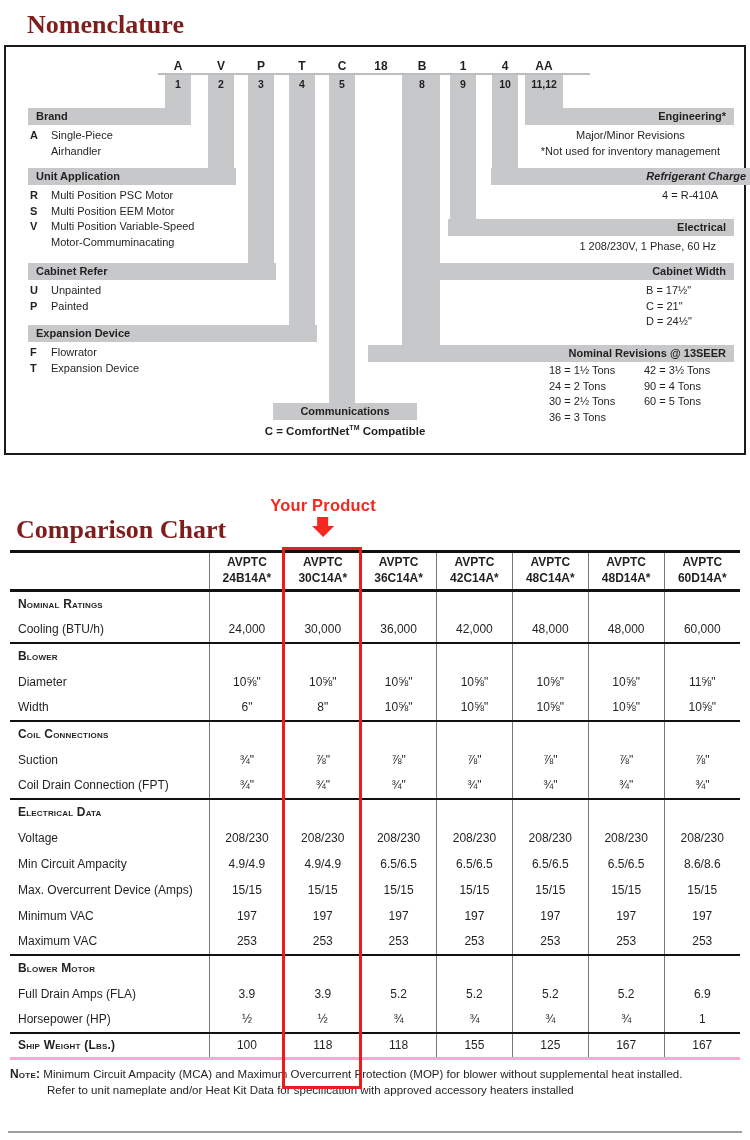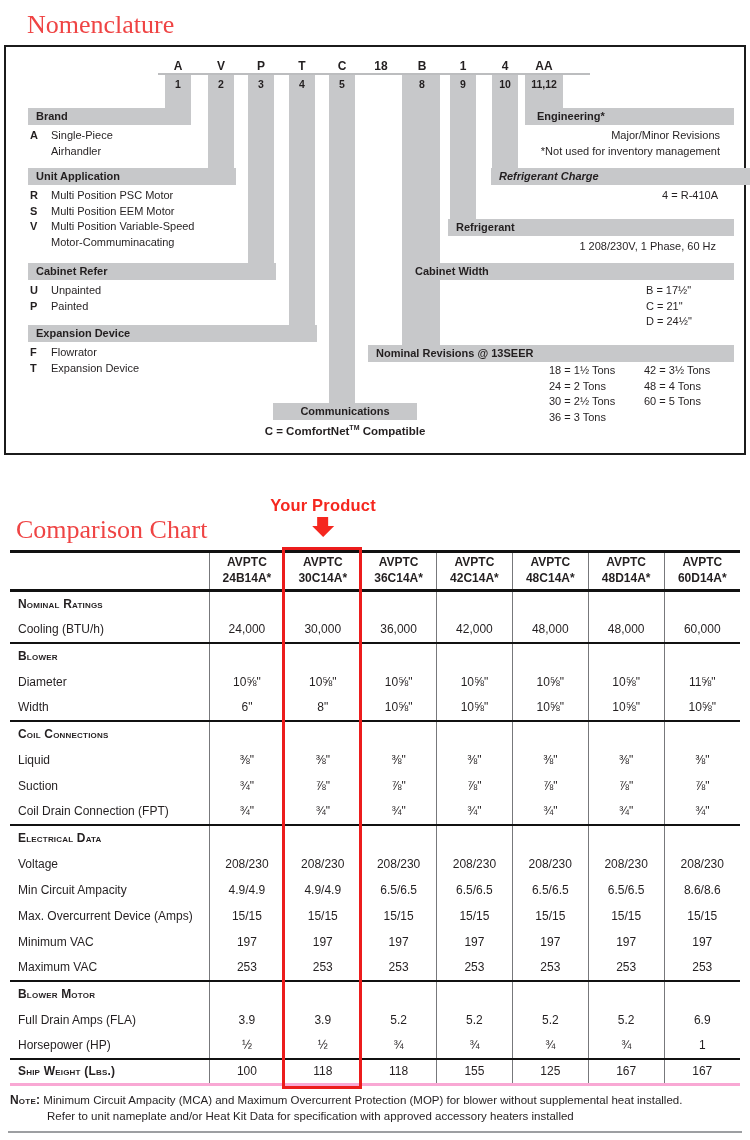--- a/index.html
+++ b/index.html
@@ -7,22 +7,22 @@
   body {
     width: 750px; height: 1140px;
     background: #ffffff;
     color: #231f20;
     font-family: "Liberation Sans", "DejaVu Sans", sans-serif;
     position: relative;
     overflow: hidden;
   }
   .doc-title {
     font-family: "Liberation Serif", "DejaVu Serif", serif;
-    font-weight: 400;
-    color: #ef4444;
+    font-weight: 700;
+    color: #7f1d1d;
     font-size: 26px;
     margin: 0;
   }
   
   #nomo-title { position: absolute; left: 27px; top: 10px; }
   .nomo-box {
     position: absolute;
     left: 4px; top: 45px;
     width: 742px; height: 410px;
     border: 2px solid #1b1b1b;
@@ -34,25 +34,25 @@
   }
   .nm-line { position: absolute; background: #bcbdbf; height: 2px; top: 26px; left: 152px; width: 432px; }
   .nm-bar { position: absolute; background: #c7c8ca; top: 28px; text-align: center; }
   .nm-num { font-weight: 700; font-size: 10.5px; padding-top: 3px; }
   .nm-head {
     position: absolute; background: #c7c8ca; height: 17px;
     font-weight: 700; font-size: 11px; line-height: 17px;
     padding: 0 8px;
   }
   .nm-head-left { text-align: left; }
-  .nm-head-right { text-align: left; }
+  .nm-head-right { text-align: right; }
   .nm-list { position: absolute; font-size: 11px; line-height: 15.6px; }
   .nm-entry .nm-code { display: inline-block; width: 21px; font-weight: 700; }
   .nm-sub { position: absolute; font-size: 11px; line-height: 15.6px; }
-  .nm-sub-right { text-align: right; margin-left: 28px; }
+  .nm-sub-right { text-align: center; margin-left: 28px; }
   .nm-comm-sub { position: absolute; font-size: 11.5px; font-weight: 600; transform: translateX(-50%); white-space: nowrap; }
   .nm-comm-sub sup { font-size: 7px; }
   
   .cmp-wrap { position: absolute; left: 0; top: 493px; width: 750px; }
   #cmp-title { position: absolute; left: 16px; top: 22px; }
   .callout { position: absolute; top: 3px; text-align: center; }
   .callout-label { color: #f5271f; font-weight: 700; font-size: 16.5px; letter-spacing: .2px; margin-bottom: 2px; }
   .arrow-stem { width: 11px; height: 9px; background: #f5271f; margin: 0 auto; }
   .arrow-head { width: 0; height: 0; border-left: 11px solid transparent; border-right: 11px solid transparent; border-top: 11px solid #f5271f; margin: 0 auto; }
   .cmp-table {
@@ -146,40 +146,40 @@
     </div>
     <div class="nm-head nm-head-right" style="left: 523px; top: 61px; width: 205px;">Engineering*</div>
     <div class="nm-sub nm-sub-right" style="right: 24px; top: 81px;">
       <div>Major/Minor Revisions</div>
       <div>*Not used for inventory management</div>
     </div>
     <div class="nm-head nm-head-right" style="left: 485px; top: 121px; width: 263px; font-style: italic;">Refrigerant Charge</div>
     <div class="nm-sub nm-sub-right" style="right: 26px; top: 141px;">
       <div>4 = R-410A</div>
     </div>
-    <div class="nm-head nm-head-right" style="left: 442px; top: 172px; width: 286px;">Refrigerant</div>
+    <div class="nm-head nm-head-right" style="left: 442px; top: 172px; width: 286px;">Electrical</div>
     <div class="nm-sub nm-sub-right" style="right: 28px; top: 192px;">
       <div>1 208/230V, 1 Phase, 60 Hz</div>
     </div>
     <div class="nm-head nm-head-right" style="left: 401px; top: 216px; width: 327px;">Cabinet Width</div>
     <div class="nm-sub" style="left: 640px; top: 236px;">
       <div>B = 17½"</div>
       <div>C = 21"</div>
       <div>D = 24½"</div>
     </div>
     <div class="nm-head nm-head-right" style="left: 362px; top: 298px; width: 366px;">Nominal Revisions @ 13SEER</div>
     <div class="nm-sub" style="left: 543px; top: 316px;">
       <div>18 = 1½ Tons</div>
       <div>24 = 2 Tons</div>
       <div>30 = 2½ Tons</div>
       <div>36 = 3 Tons</div>
     </div>
     <div class="nm-sub" style="left: 638px; top: 316px;">
       <div>42 = 3½ Tons</div>
-      <div>48 = 4 Tons</div>
+      <div>90 = 4 Tons</div>
       <div>60 = 5 Tons</div>
     </div>
     <div class="nm-head" style="left: 267px; top: 356px; width: 144px; text-align: center;">Communications</div>
     <div class="nm-comm-sub" style="left: 339px; top: 377px;"><span>C = ComfortNet</span><sup>TM</sup><span> Compatible</span></div>
   </div>
 
 <div class="cmp-wrap">
   <h2 id="cmp-title" class="doc-title">Comparison Chart</h2>
 
   <div class="callout" style="left: 323px; transform: translateX(-50%);">
@@ -293,30 +293,20 @@
           <td class="row-label sc">Coil Connections</td>
           <td></td>
           <td></td>
           <td></td>
           <td></td>
           <td></td>
           <td></td>
           <td></td>
         </tr>
         <tr>
-          <td class="row-label">Liquid</td>
-          <td>⅜"</td>
-          <td>⅜"</td>
-          <td>⅜"</td>
-          <td>⅜"</td>
-          <td>⅜"</td>
-          <td>⅜"</td>
-          <td>⅜"</td>
-        </tr>
-        <tr>
           <td class="row-label">Suction</td>
           <td>¾"</td>
           <td>⅞"</td>
           <td>⅞"</td>
           <td>⅞"</td>
           <td>⅞"</td>
           <td>⅞"</td>
           <td>⅞"</td>
         </tr>
         <tr>

